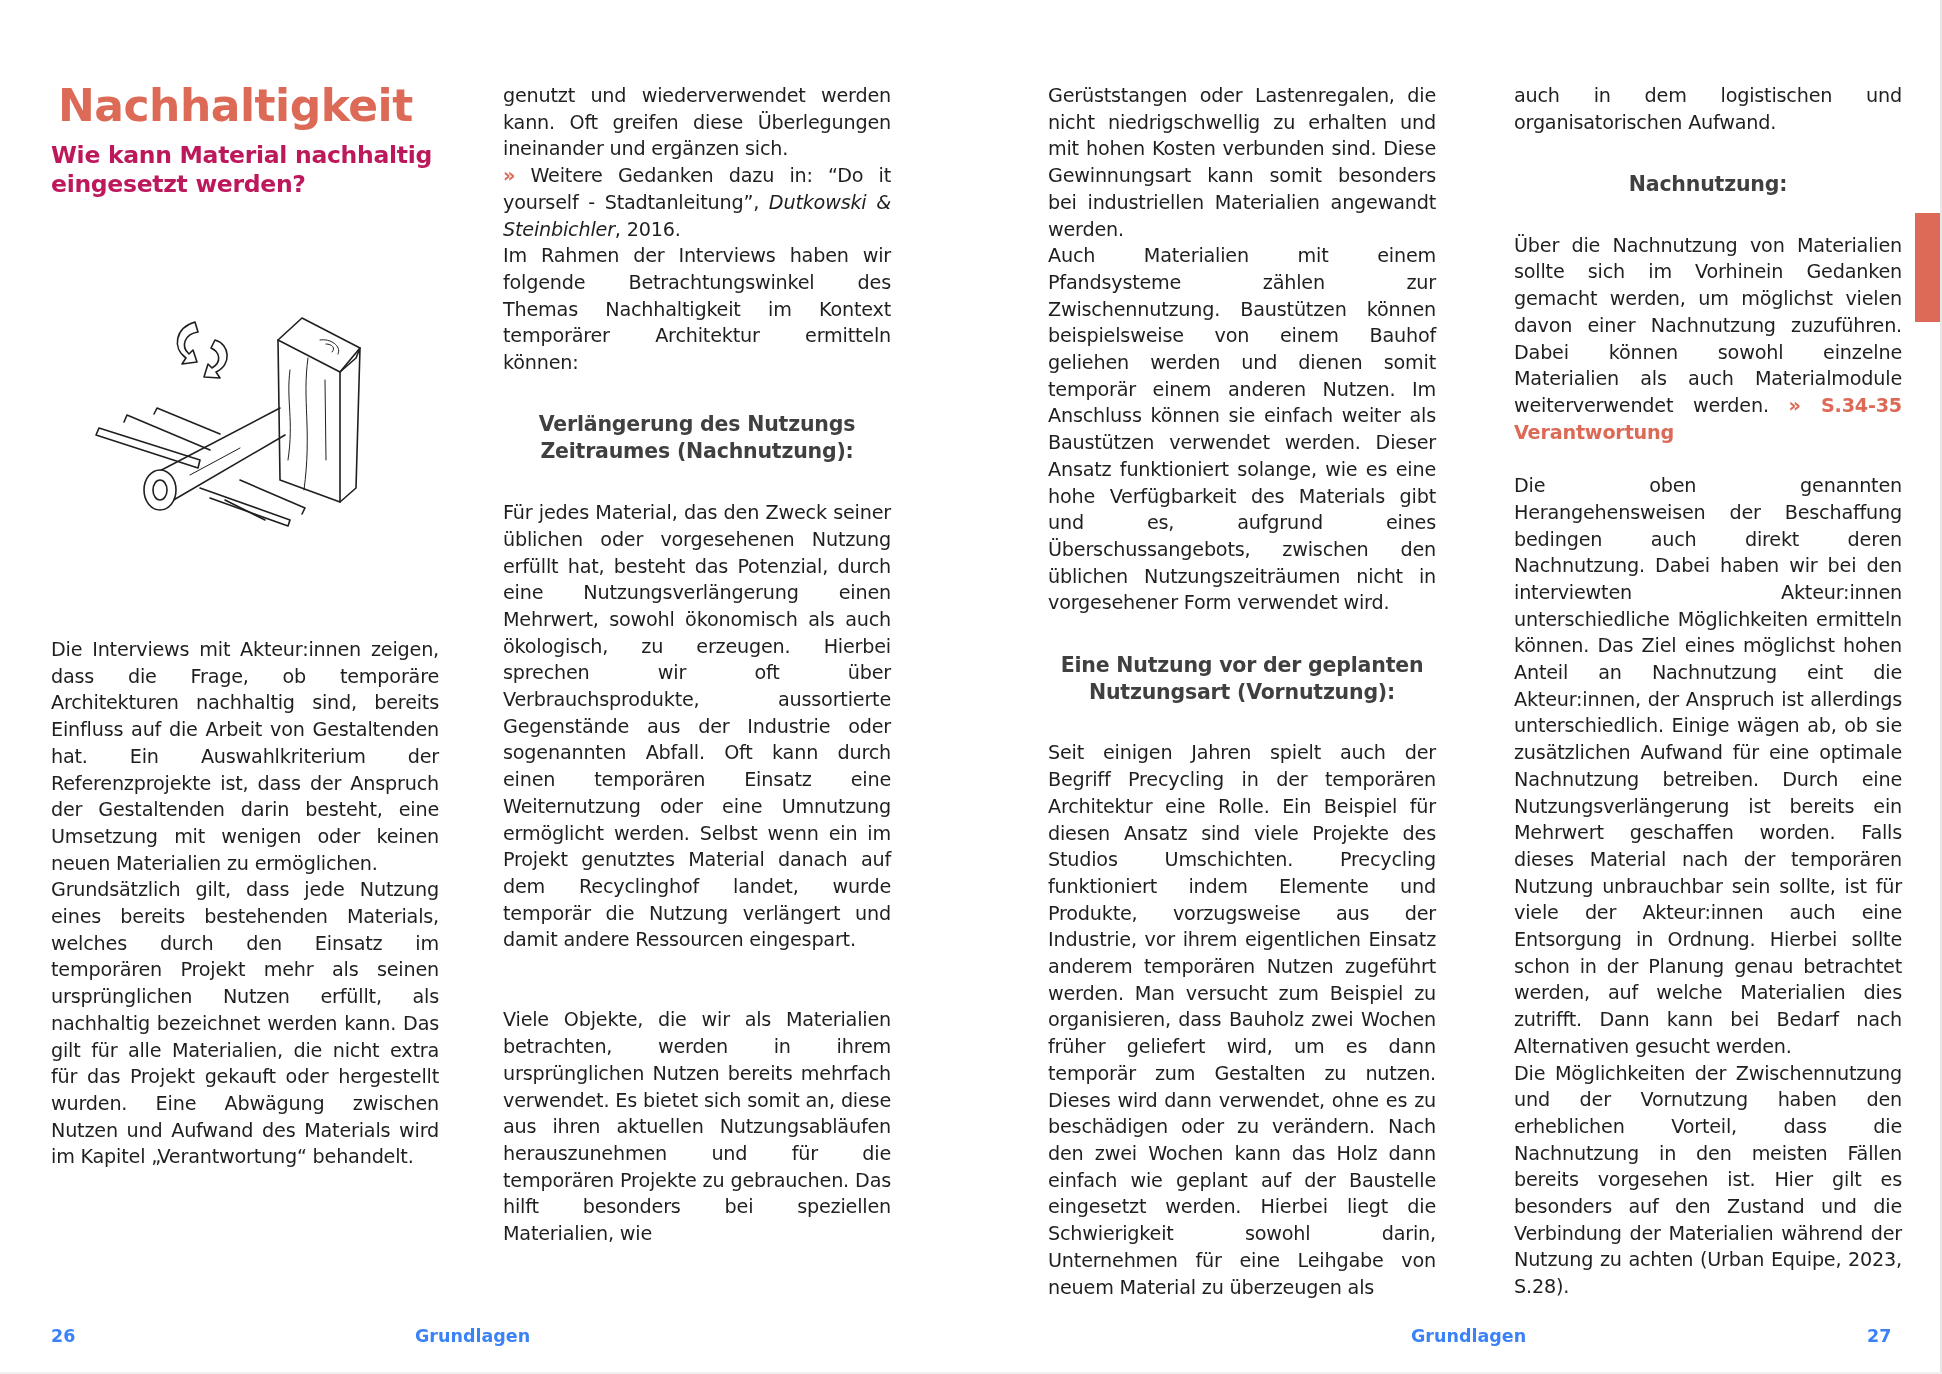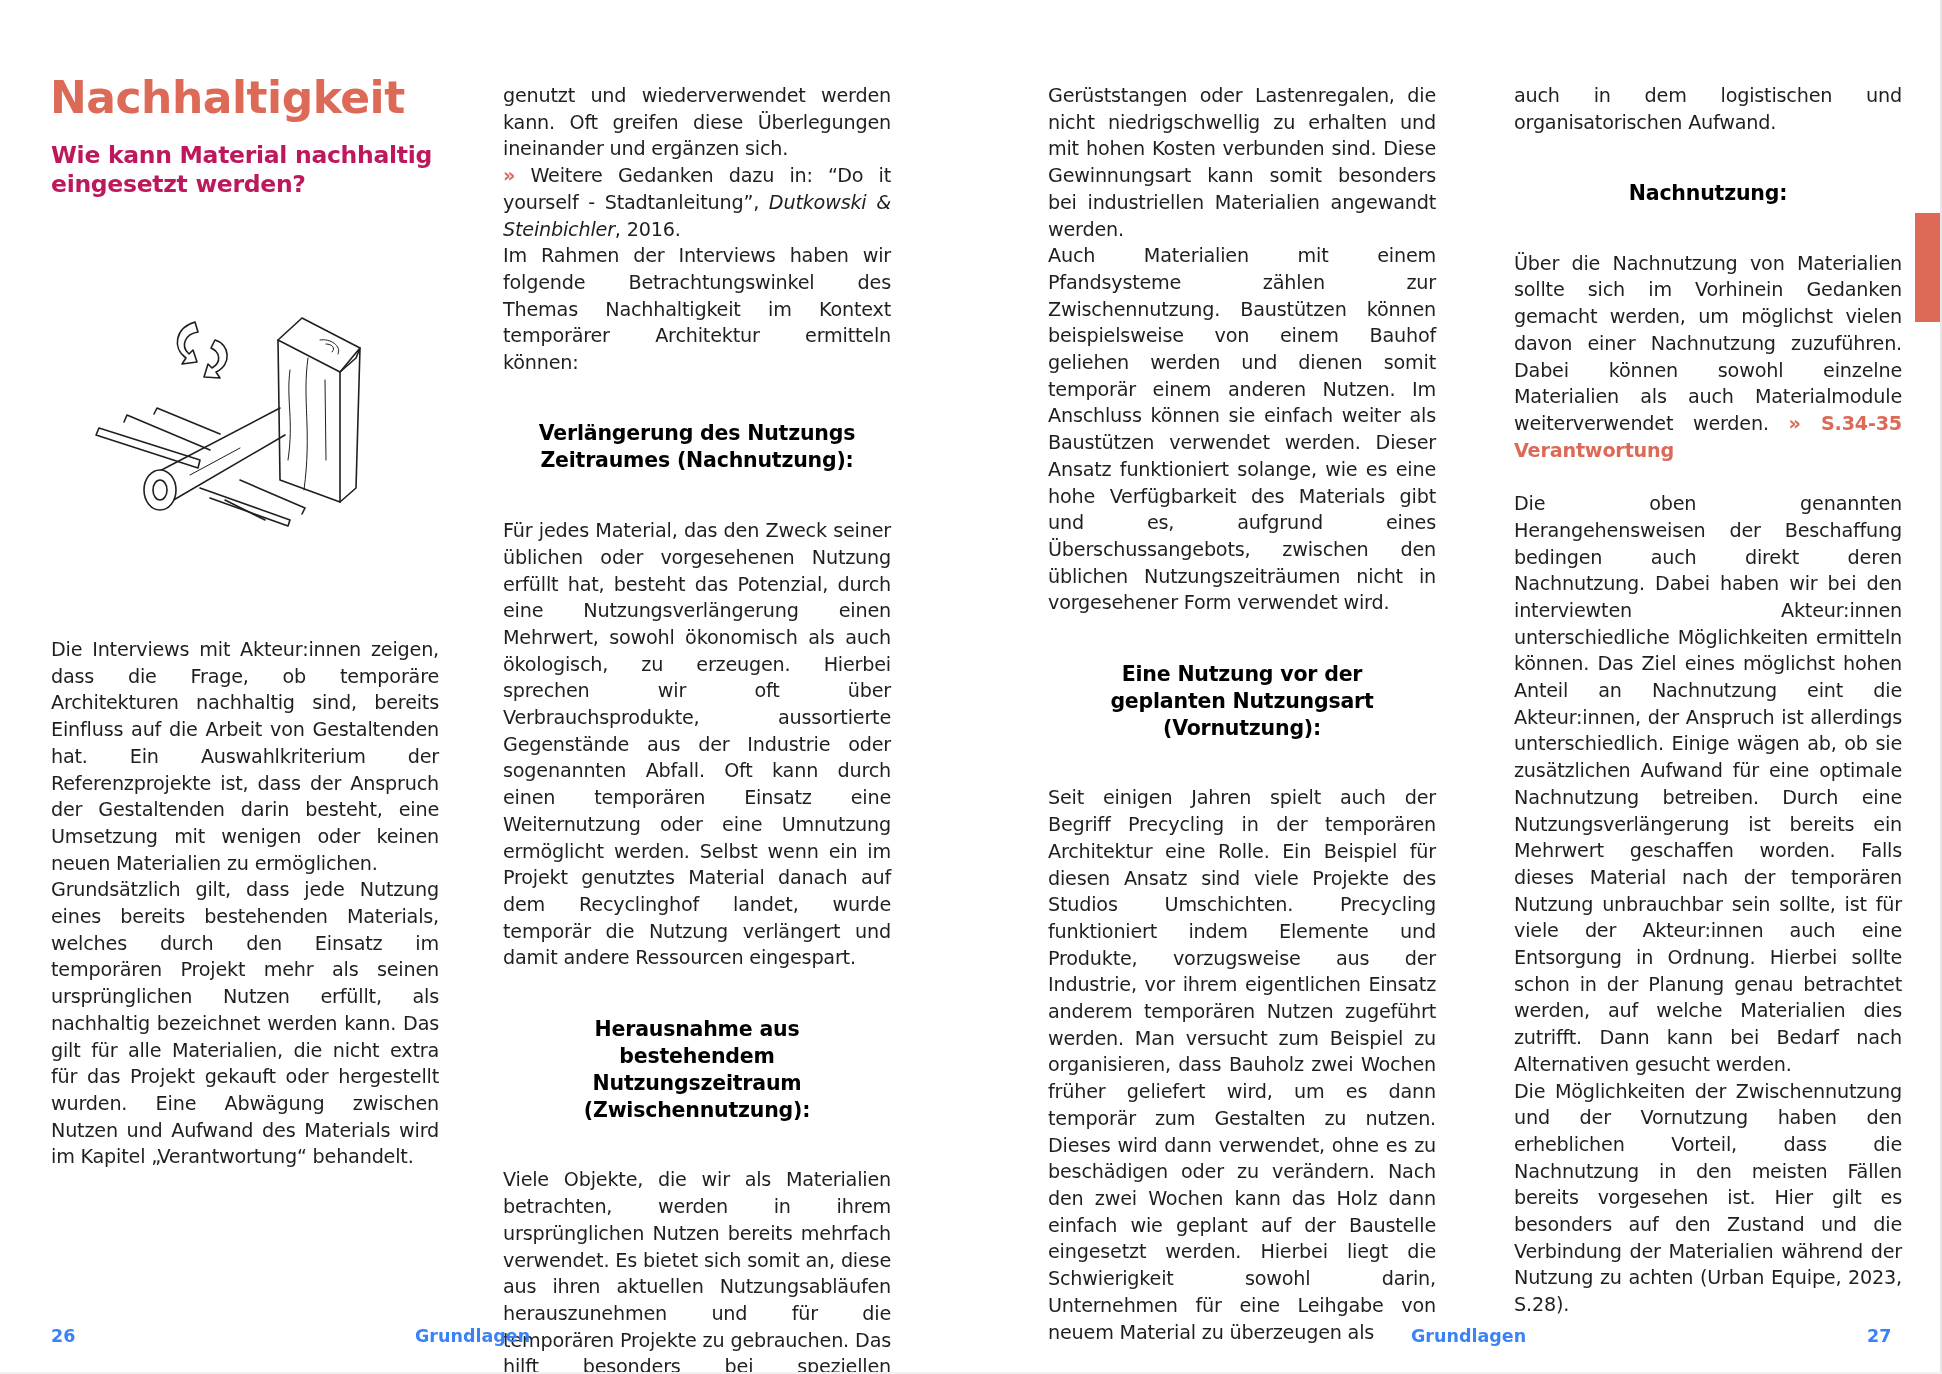--- a/index.html
+++ b/index.html
@@ -19,25 +19,25 @@
   .col p { margin: 0; }
   .col .gap { height: 26.7px; }
   .col1 { left: 51px; top: 637px; }
   .col2 { left: 503px; }
   .col3 { left: 1048px; }
   .col4 { left: 1514px; }
   .accent { color: #dc6a57; }
   .bold { font-weight: bold; }
   .ital { font-style: italic; }
   .heading {
-    color: #000000; font-weight: bold; text-align: center;
-    font-size: 20.5px; line-height: 27px; margin: 17px;
+    color: #404040; font-weight: bold; text-align: center;
+    font-size: 20.5px; line-height: 27px; margin: 8px;
   }
   .title {
-    position: absolute; left: 50px; top: 72px; margin: 0;
+    position: absolute; left: 50px; top: 72px; margin: 8px;
     font-size: 44px; font-weight: bold; color: #dc6a57; letter-spacing: -0.5px;
   }
   .subtitle {
     position: absolute; left: 51px; top: 141px; width: 400px; margin: 0;
     font-size: 23.5px; line-height: 29px; font-weight: bold; color: #be185d; letter-spacing: -0.3px;
   }
   .illustration { position: absolute; left: 90px; top: 310px; width: 300px; height: 230px; }
   .footer-text { position: absolute; top: 1326px; font-size: 17.5px; font-weight: bold; color: #3b82f6; }
   .side-tab { position: absolute; left: 1915px; top: 213px; width: 26px; height: 109px; background: #dc6a57; }
   .last { text-align-last: left; }
@@ -90,21 +90,20 @@
 
     <div class="col col2">
       <p>genutzt und wiederverwendet werden kann. Oft greifen diese Überlegungen ineinander und ergänzen sich.</p>
       <p><span class="accent bold">»</span><span> Weitere Gedanken dazu in: “Do it yourself - Stadtanleitung”, </span><span class="ital">Dutkowski &amp; Steinbichler</span><span>, 2016.</span></p>
       <p>Im Rahmen der Interviews haben wir folgende Betrachtungswinkel des Themas Nachhaltigkeit im Kontext temporärer Architektur ermitteln können:</p>
       <div class="gap"></div>
       <h3 class="heading">Verlängerung des Nutzungs Zeitraumes (Nachnutzung):</h3>
       <div class="gap"></div>
       <p>Für jedes Material, das den Zweck seiner üblichen oder vorgesehenen Nutzung erfüllt hat, besteht das Potenzial, durch eine Nutzungsverlängerung einen Mehrwert, sowohl ökonomisch als auch ökologisch, zu erzeugen. Hierbei sprechen wir oft über Verbrauchsprodukte, aussortierte Gegenstände aus der Industrie oder sogenannten Abfall. Oft kann durch einen temporären Einsatz eine Weiternutzung oder eine Umnutzung ermöglicht werden. Selbst wenn ein im Projekt genutztes Material danach auf dem Recyclinghof landet, wurde temporär die Nutzung verlängert und damit andere Ressourcen eingespart.</p>
       <div class="gap"></div>
-      <h3 class="heading">Herausnahme aus bestehendem Nutzungszeitraum (Zwischennutzung):</h3>
       <div class="gap"></div>
       <p>Viele Objekte, die wir als Materialien betrachten, werden in ihrem ursprünglichen Nutzen bereits mehrfach verwendet. Es bietet sich somit an, diese aus ihren aktuellen Nutzungsabläufen herauszunehmen und für die temporären Projekte zu gebrauchen. Das hilft besonders bei speziellen Materialien, wie</p>
     </div>
 
     <span class="footer-text" style="left:51px;">26</span>
     <span class="footer-text" style="left:415px;">Grundlagen</span>
   </div>
 
   <div>
     <div class="col col3">

